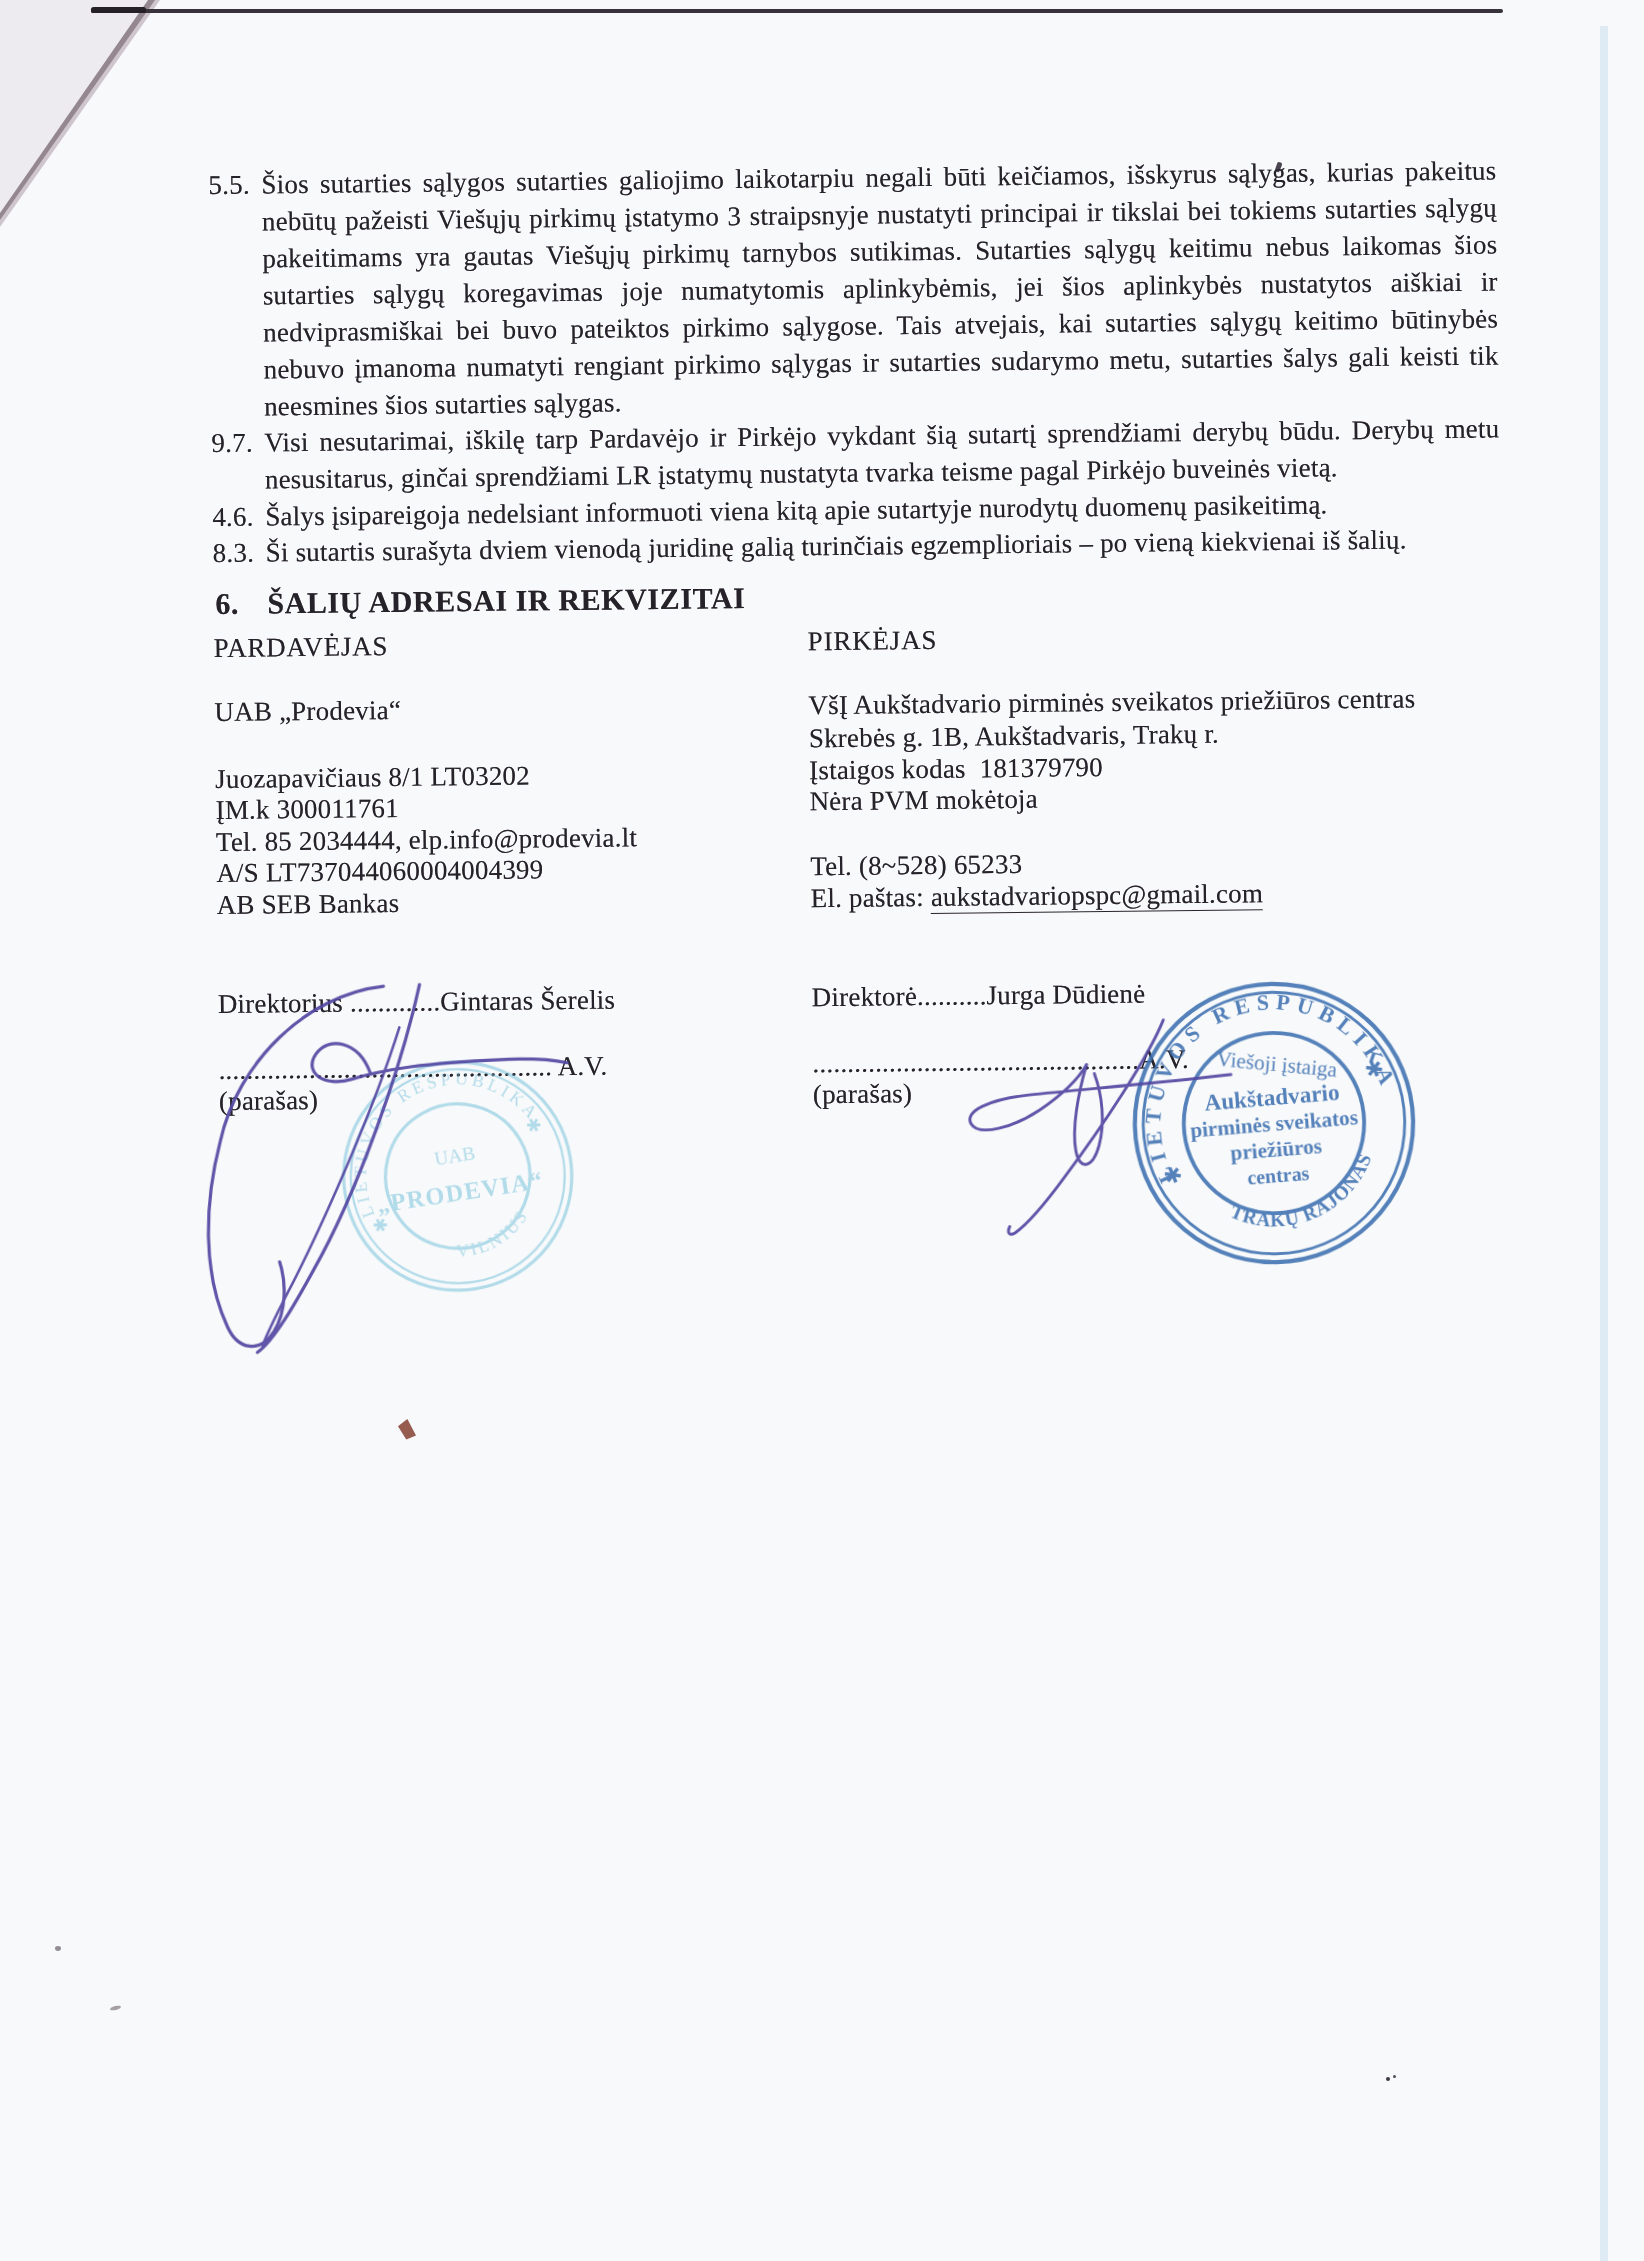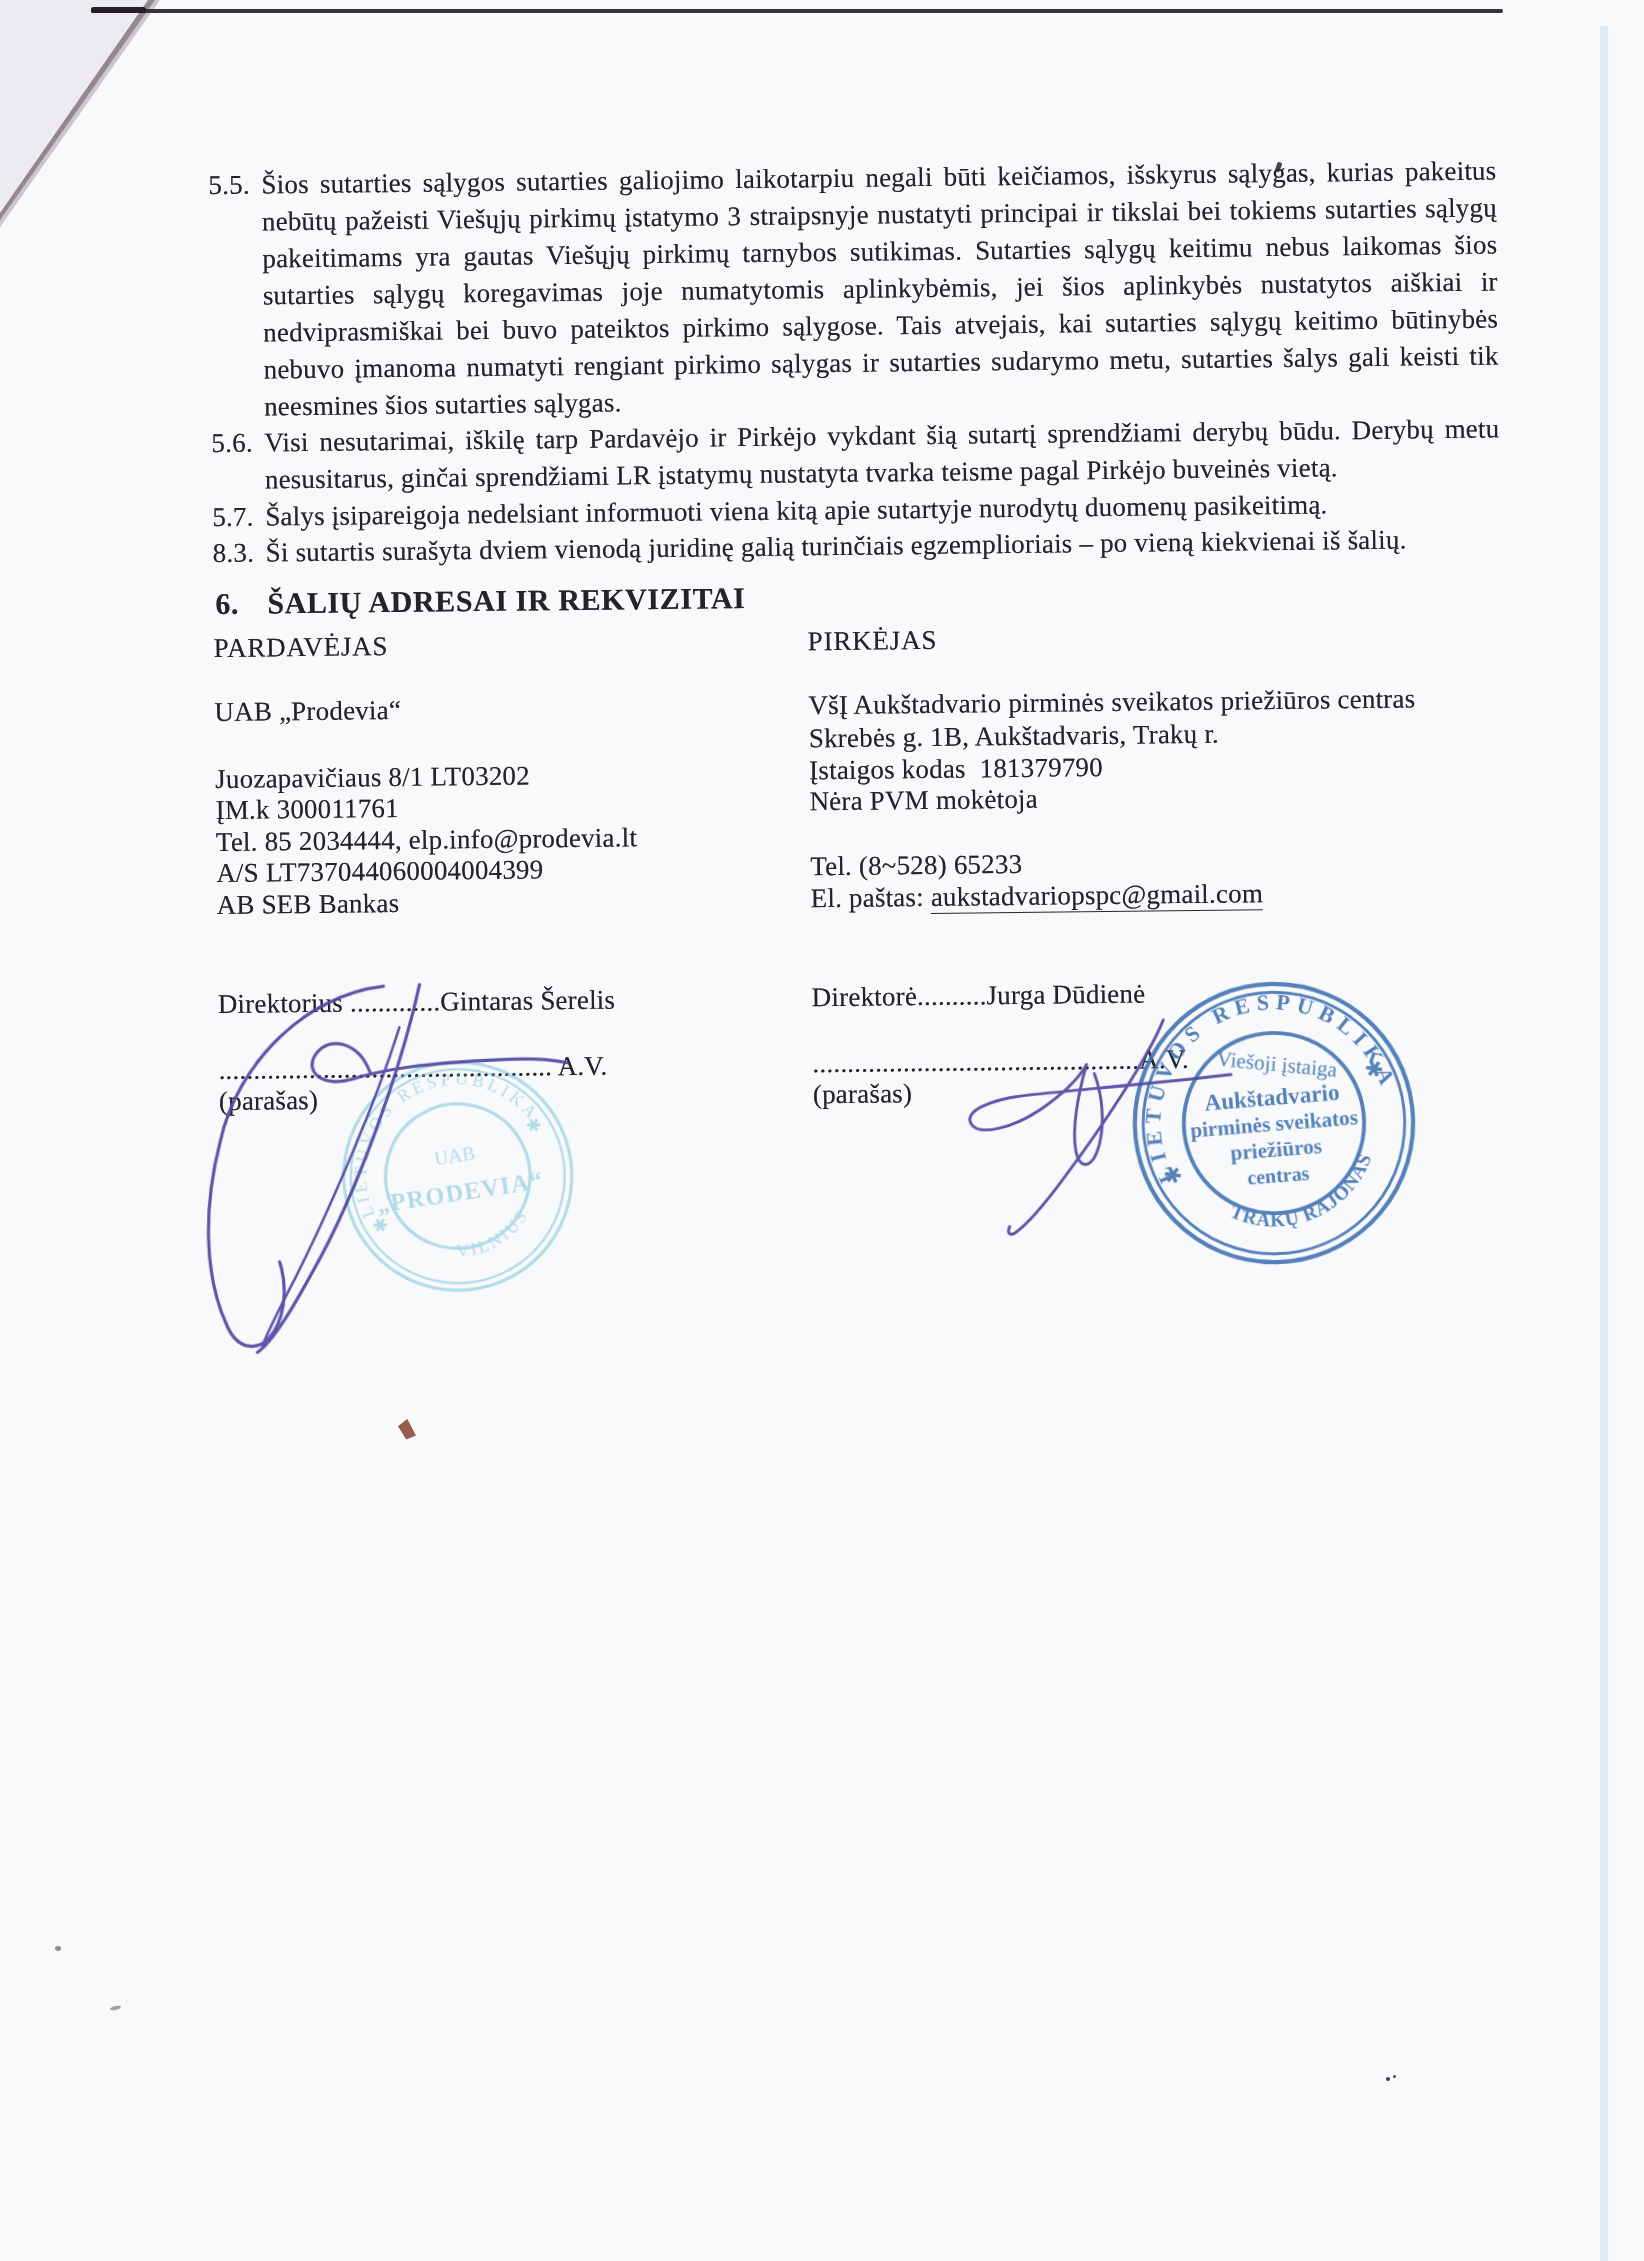--- a/index.html
+++ b/index.html
@@ -77,25 +77,25 @@
   <div class="artifact speck5"></div>
   <div class="artifact speck6"></div>
 
   <div class="content">
 
     <div class="clause txt" style="top:167px;">
       <span class="num">5.5.</span>
       <span class="body">Šios sutarties sąlygos sutarties galiojimo laikotarpiu negali būti keičiamos, išskyrus sąlygas, kurias pakeitus nebūtų pažeisti Viešųjų pirkimų įstatymo 3 straipsnyje nustatyti principai ir tikslai bei tokiems sutarties sąlygų pakeitimams yra gautas Viešųjų pirkimų tarnybos sutikimas. Sutarties sąlygų keitimu nebus laikomas šios sutarties sąlygų koregavimas joje numatytomis aplinkybėmis, jei šios aplinkybės nustatytos aiškiai ir nedviprasmiškai bei buvo pateiktos pirkimo sąlygose. Tais atvejais, kai sutarties sąlygų keitimo būtinybės nebuvo įmanoma numatyti rengiant pirkimo sąlygas ir sutarties sudarymo metu, sutarties šalys gali keisti tik neesmines šios sutarties sąlygas.</span>
     </div>
     <div class="clause txt" style="top:425px;">
-      <span class="num">5.6.</span>
+      <span class="num">9.7.</span>
       <span class="body">Visi nesutarimai, iškilę tarp Pardavėjo ir Pirkėjo vykdant šią sutartį sprendžiami derybų būdu. Derybų metu nesusitarus, ginčai sprendžiami LR įstatymų nustatyta tvarka teisme pagal Pirkėjo buveinės vietą.</span>
     </div>
     <div class="clause txt" style="top:499px;">
-      <span class="num">5.7.</span>
+      <span class="num">4.6.</span>
       <span class="body">Šalys įsipareigoja nedelsiant informuoti viena kitą apie sutartyje nurodytų duomenų pasikeitimą.</span>
     </div>
     <div class="clause txt" style="top:535px;">
       <span class="num">8.3.</span>
       <span class="body">Ši sutartis surašyta dviem vienodą juridinę galią turinčiais egzemplioriais – po vieną kiekvienai iš šalių.</span>
     </div>
 
     <div class="heading txt">
       <span class="hnum">6.</span>
       <span class="htxt">ŠALIŲ ADRESAI IR REKVIZITAI</span>

